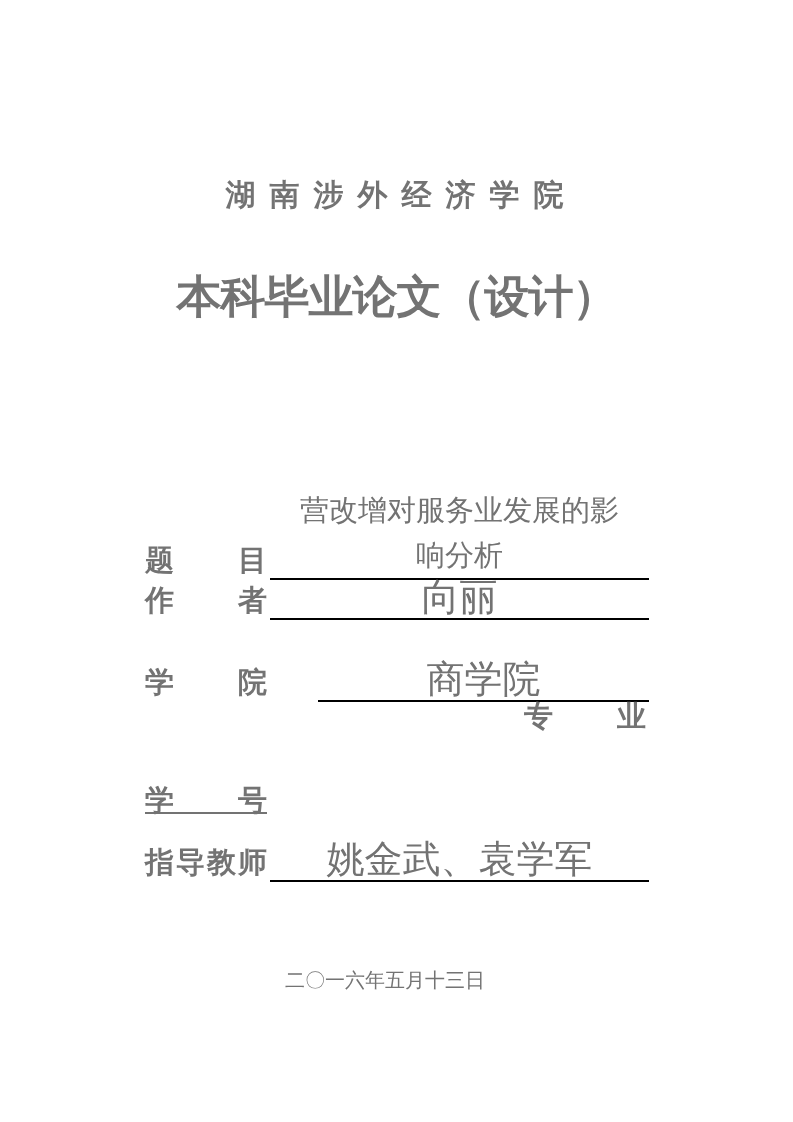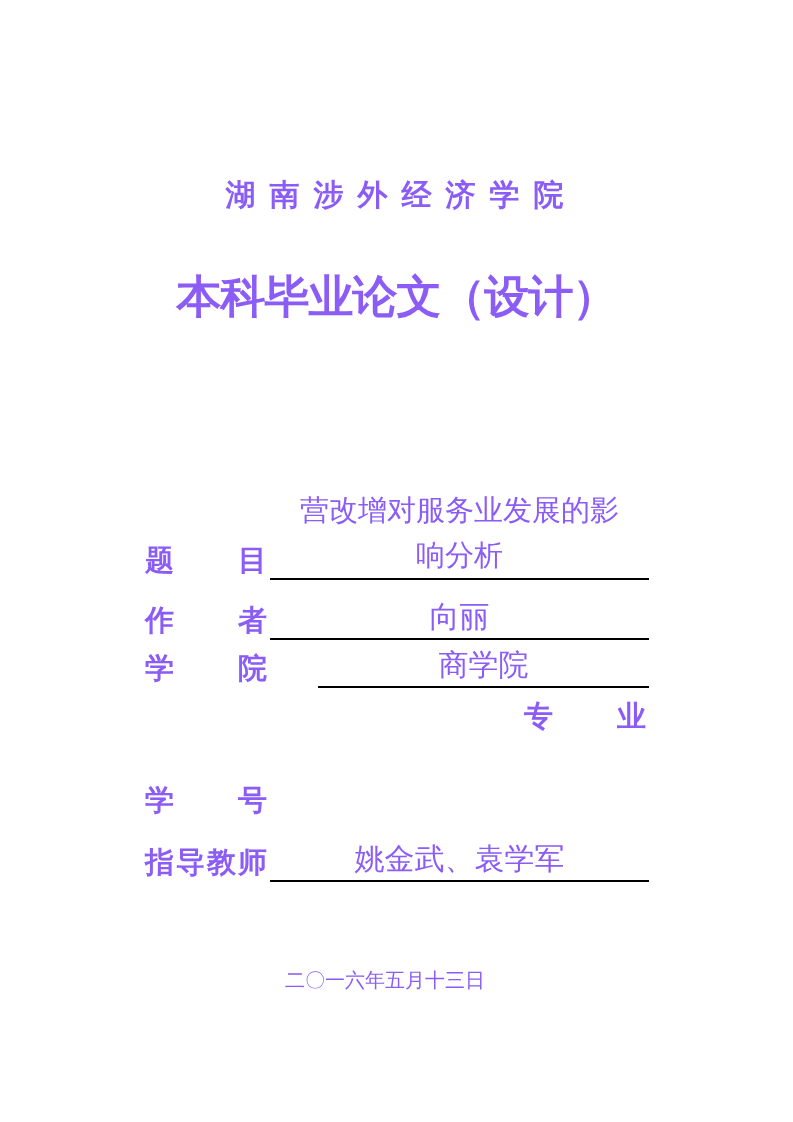--- a/index.html
+++ b/index.html
@@ -1,21 +1,21 @@
 <!DOCTYPE html>
 <html><head>
 <meta charset="utf-8">
 <style>
   html,body{margin:0;padding:0;background:#888;}
   .page{
     position:relative;
     width:793px;height:1122px;
     margin:0 auto;
     background:#ffffff;
-    color:#8b5cf6;
+    color:#737373;
     font-family:"Liberation Serif","DejaVu Serif",serif;
     overflow:hidden;
   }
   
   .institution{
     position:absolute;top:180px;left:0;width:793px;
     text-align:center;
     font-family:"Liberation Serif","DejaVu Serif",serif;
     font-weight:bold;
     font-size:30px;line-height:30px;
@@ -47,30 +47,30 @@
     text-align-last:justify;
     align-self:flex-end;
     flex:none;
   }
   .frow .fvalue{
     flex:1;align-self:stretch;
     border-bottom:2px solid #000;
     display:flex;flex-direction:column;justify-content:flex-end;
     font-family:"Liberation Sans","DejaVu Sans",sans-serif;
     font-weight:normal;
-    font-size:30px;line-height:42px;
+    font-size:38px;line-height:42px;
     text-align:center;
   }
   .frow .vtext{margin:0 19px;}
   .r1{top:490px;height:90px;}
   .r1 .fvalue{font-size:29px;line-height:45px;}
-  .r2{top:596px;height:44px;}
-  .r3{top:644px;height:44px;gap:48px;}
+  .r2{top:576px;height:44px;}
+  .r3{top:658px;height:44px;gap:48px;}
   .r4{top:696px;height:44px;flex-direction:column;}
-  .r5{top:776px;height:44px;}
+  .r5{top:776px;height:44px;text-decoration:underline;}
   .r5 .fvalue{
     font-family:"Liberation Serif","DejaVu Serif",serif;
     font-size:30px;line-height:42px;
   }
   .r6{top:838px;height:44px;}
   
   .date-line{
     position:absolute;top:966px;left:0;width:770px;
     text-align:center;
     font-family:"Liberation Serif","DejaVu Serif",serif;

